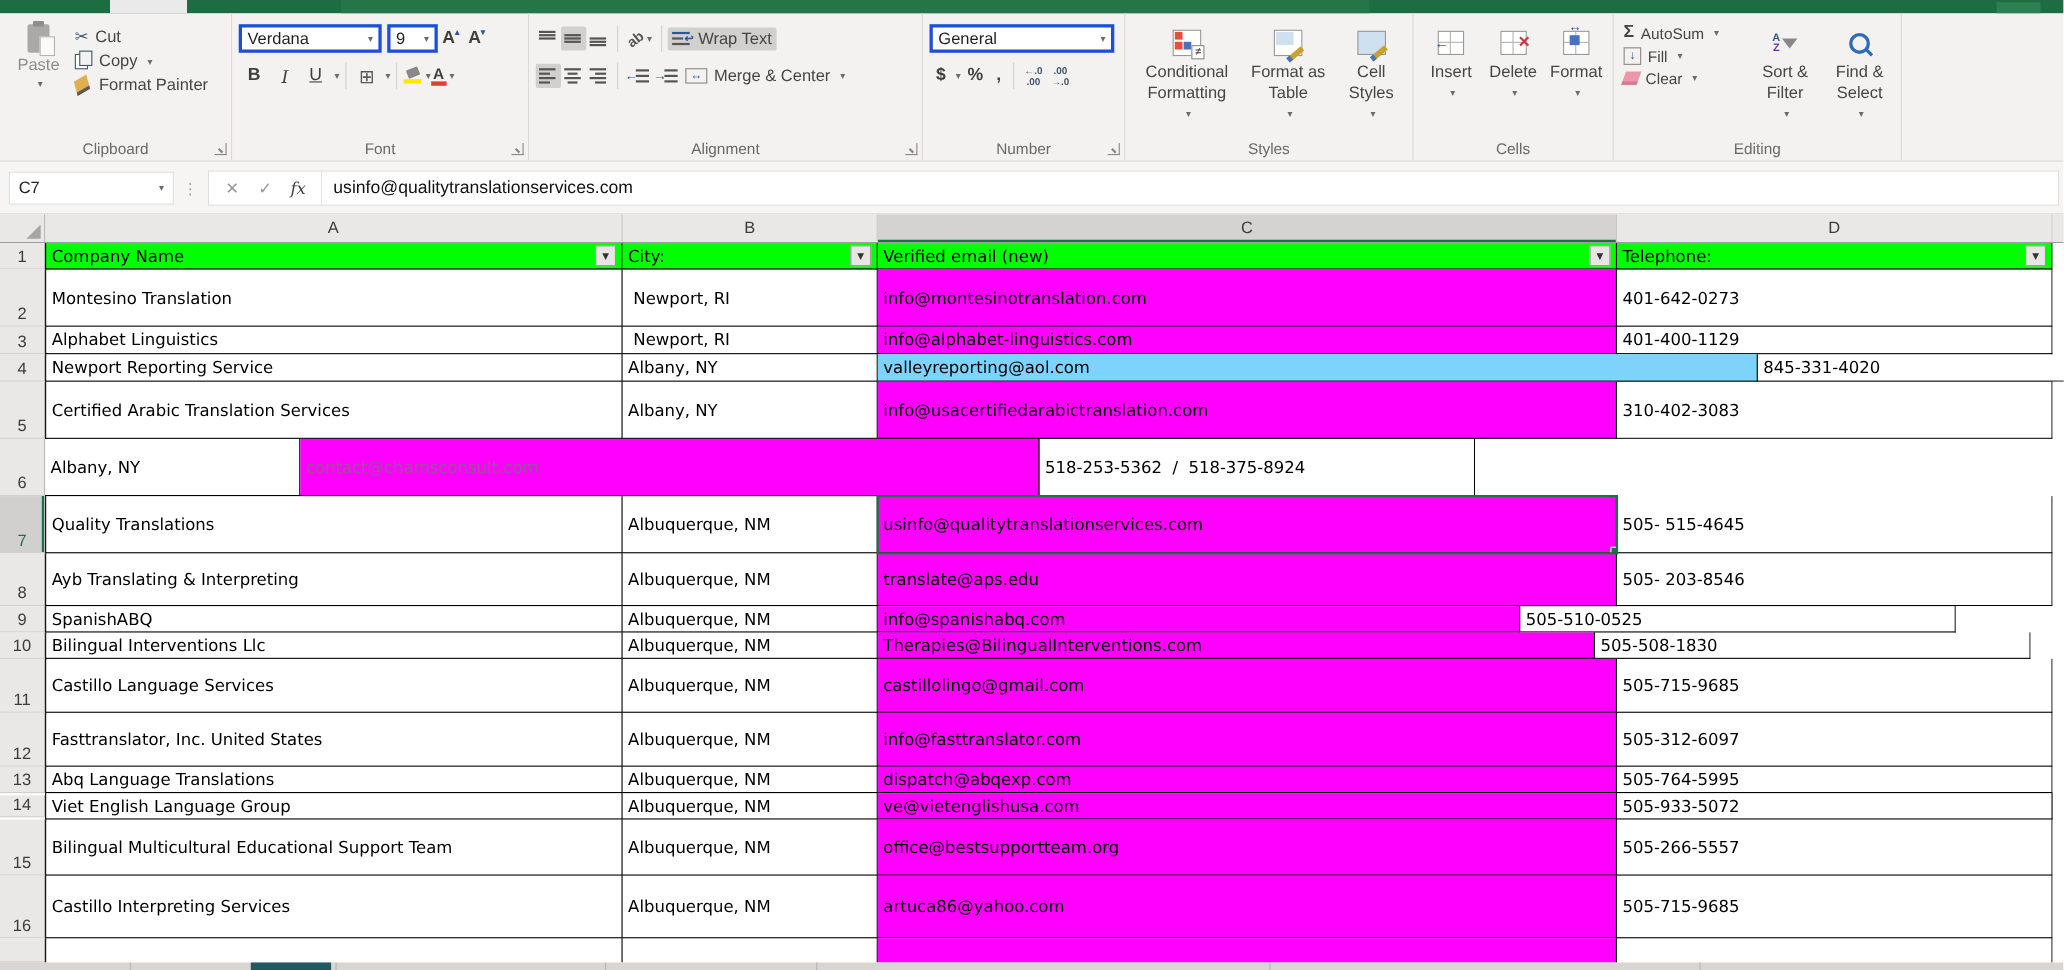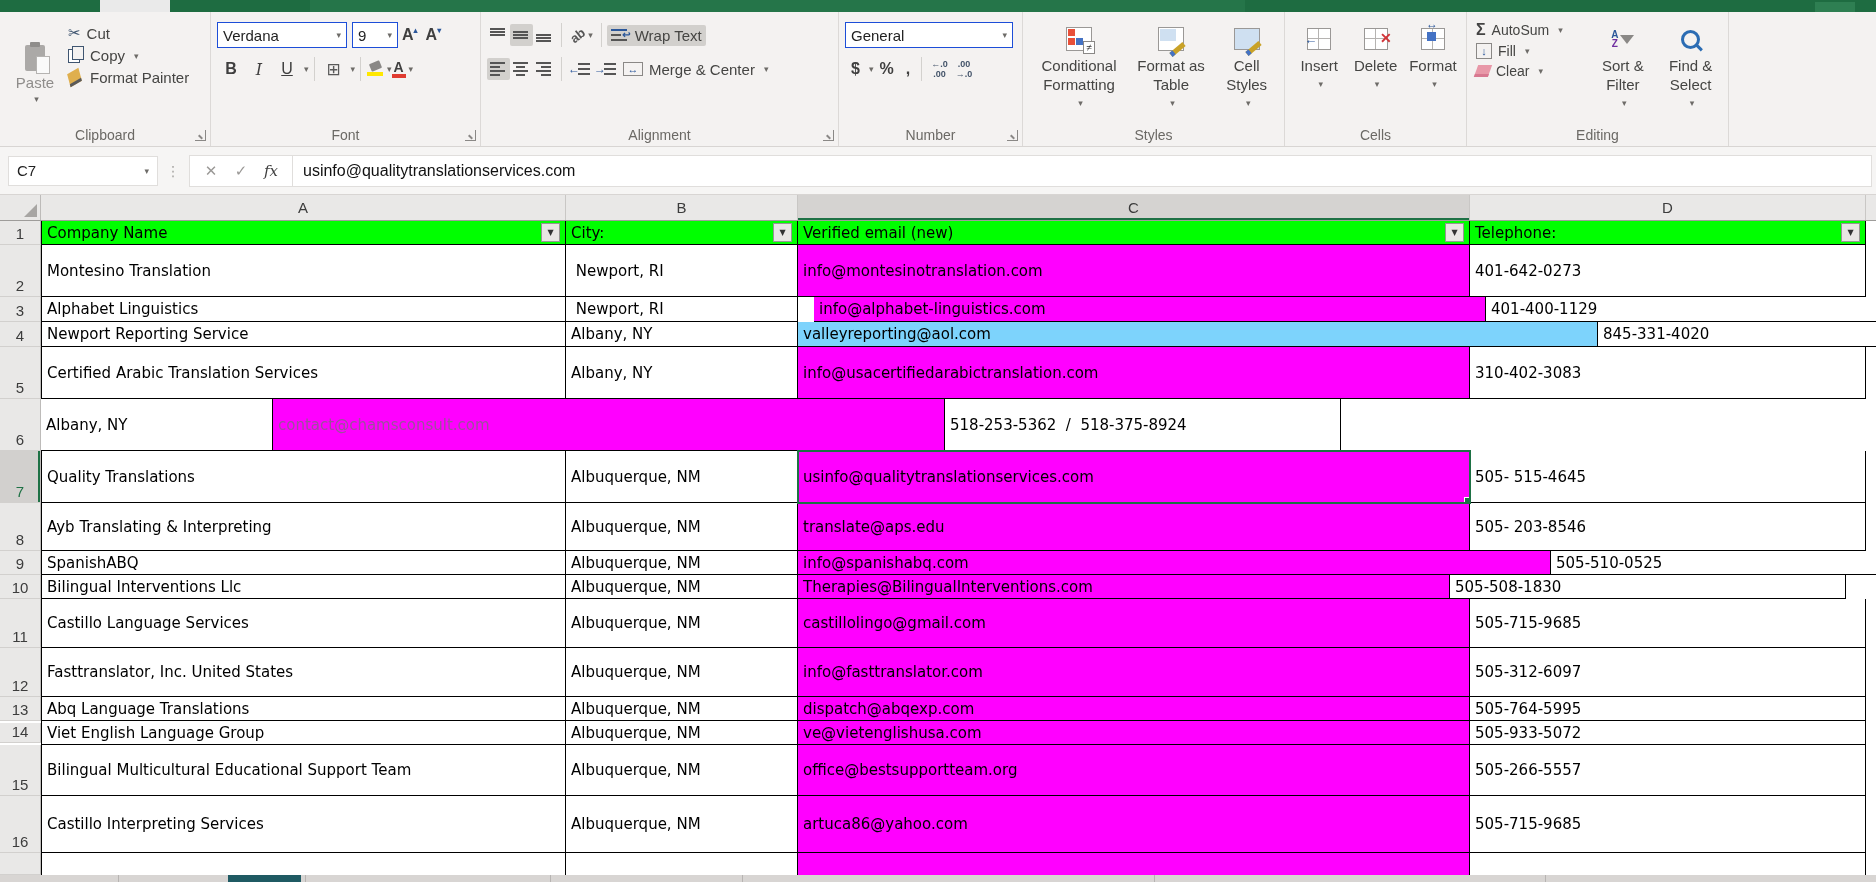--- a/index.html
+++ b/index.html
@@ -17,27 +17,27 @@
   .glabel{position:absolute;bottom:3px;left:0;right:0;text-align:center;font-size:14px;color:#6b6965;}
   .launcher{position:absolute;bottom:5px;right:4px;width:10px;height:10px;border-right:1px solid #8a8886;border-bottom:1px solid #8a8886;}
   .launcher:after{content:"";position:absolute;right:2px;bottom:2px;width:5px;height:2px;background:#8a8886;transform:rotate(45deg);}
   .rowA,.rowB{display:flex;align-items:center;height:30px;}
   .rowB{margin-top:4px;}
   .dd{font-size:9px;color:#6d6b68;margin-left:3px;}
   .sbtn{display:flex;align-items:center;gap:6px;font-size:15px;color:#454543;padding:2px 4px;border-radius:2px;white-space:nowrap;}
   .bigbtn{display:flex;flex-direction:column;align-items:center;font-size:15px;color:#454543;text-align:center;line-height:19px;padding:2px 5px;white-space:normal;}
   .bigbtn .cap{display:block;}
   .on{background:#d2d0cd;}
-  .combo{background:#fff;border:1px solid #1d4ed8;height:26px;display:flex;align-items:center;font-size:15px;color:#1f1f1f;padding:0 5px;box-sizing:border-box;}
+  .combo{background:#fff;border:3px solid #1d4ed8;height:26px;display:flex;align-items:center;font-size:15px;color:#1f1f1f;padding:0 5px;box-sizing:border-box;}
   .combo .dd{margin-left:auto;}
   .vsep{width:1px;background:#d3d1ce;height:24px;margin:0 5px;flex:none;}
 
   
   .g-clip{width:211px;display:flex;}
-  .paste{width:58px;display:flex;flex-direction:column;align-items:center;color:#8f8d8b;font-size:15px;gap:3px;padding-top:2px;justify-content:center;}
+  .paste{width:58px;display:flex;flex-direction:column;align-items:center;color:#8f8d8b;font-size:15px;gap:3px;padding-top:2px;}
   .pasteicon{width:20px;height:26px;background:#aba9a7;border-radius:2px;position:relative;}
   .pasteicon:before{content:"";position:absolute;top:-3px;left:5px;width:10px;height:5px;background:#8f8d8b;border-radius:1px;}
   .pasteicon:after{content:"";position:absolute;right:-5px;bottom:-3px;width:12px;height:16px;background:#fafafa;border:1px solid #b5b3b1;}
   .clipcol{display:flex;flex-direction:column;gap:1px;padding-top:2px;}
   .cuticon{color:#3f5570;font-size:15px;}
   .copyicon{width:10px;height:12px;border:1px solid #3f5570;background:#fff;position:relative;margin-right:4px;}
   .copyicon:before{content:"";position:absolute;left:3px;top:-4px;width:10px;height:12px;border:1px solid #3f5570;background:#f4f2f1;}
   .fpicon{width:13px;height:10px;background:#dfaf4e;transform:rotate(-30deg) skewX(-15deg);border-bottom:3px solid #5a5a5a;margin-right:3px;}
 
   
@@ -426,21 +426,21 @@
         <div class="cell first" style="width: 525px; height: 52px;"><span>Montesino Translation</span></div>
         <div class="cell" style="width: 232px; height: 52px;"><span> Newport, RI</span></div>
         <div class="cell" style="width: 672px; height: 52px; background: rgb(255, 0, 255);"><span>info@montesinotranslation.com</span></div>
         <div class="cell" style="width: 396px; height: 52px;"><span>401-642-0273</span></div>
         <div class="sliver"></div>
       </div>
       <div class="row" style="height: 25px;">
         <div class="gut">3</div>
         <div class="cell first" style="width: 525px; height: 25px;"><span>Alphabet Linguistics</span></div>
         <div class="cell" style="width: 232px; height: 25px;"><span> Newport, RI</span></div>
-        <div class="cell" style="width: 672px; height: 25px; background: rgb(255, 0, 255); margin-left: 16px;"><span>info@alphabet-linguistics.com</span></div>
+        <div class="cell" style="width: 672px; height: 25px; background: rgb(255, 0, 255);"><span>info@alphabet-linguistics.com</span></div>
         <div class="cell" style="width: 396px; height: 25px;"><span>401-400-1129</span></div>
         <div class="sliver"></div>
       </div>
       <div class="row" style="height: 25px;">
         <div class="gut">4</div>
         <div class="cell first" style="width: 525px; height: 25px;"><span>Newport Reporting Service</span></div>
         <div class="cell" style="width: 232px; height: 25px;"><span>Albany, NY</span></div>
         <div class="cell" style="width: 800px; height: 25px; background: #7dd3fc;"><span>valleyreporting@aol.com</span></div>
         <div class="cell" style="width: 396px; height: 25px;"><span>845-331-4020</span></div>
         <div class="sliver"></div>
@@ -473,21 +473,21 @@
         <div class="cell first" style="width: 525px; height: 48px;"><span>Ayb Translating &amp; Interpreting</span></div>
         <div class="cell" style="width: 232px; height: 48px;"><span>Albuquerque, NM</span></div>
         <div class="cell" style="width: 672px; height: 48px; background: rgb(255, 0, 255);"><span>translate@aps.edu</span></div>
         <div class="cell" style="width: 396px; height: 48px;"><span>505- 203-8546</span></div>
         <div class="sliver"></div>
       </div>
       <div class="row" style="height: 24px;">
         <div class="gut">9</div>
         <div class="cell first" style="width: 525px; height: 24px;"><span>SpanishABQ</span></div>
         <div class="cell" style="width: 232px; height: 24px;"><span>Albuquerque, NM</span></div>
-        <div class="cell" style="width: 753px; height: 24px; background: rgb(255, 0, 255);"><span>info@spanishabq.com</span></div>
+        <div class="cell" style="width: 584px; height: 24px; background: rgb(255, 0, 255);"><span>info@spanishabq.com</span></div>
         <div class="cell" style="width: 396px; height: 24px;"><span>505-510-0525</span></div>
         <div class="sliver"></div>
       </div>
       <div class="row" style="height: 24px;">
         <div class="gut">10</div>
         <div class="cell first" style="width: 525px; height: 24px;"><span>Bilingual Interventions Llc</span></div>
         <div class="cell" style="width: 232px; height: 24px;"><span>Albuquerque, NM</span></div>
         <div class="cell" style="width: 652px; height: 24px; background: rgb(255, 0, 255);"><span>Therapies@BilingualInterventions.com</span></div>
         <div class="cell" style="width: 396px; height: 24px;"><span>505-508-1830</span></div>
         <div class="sliver"></div>

